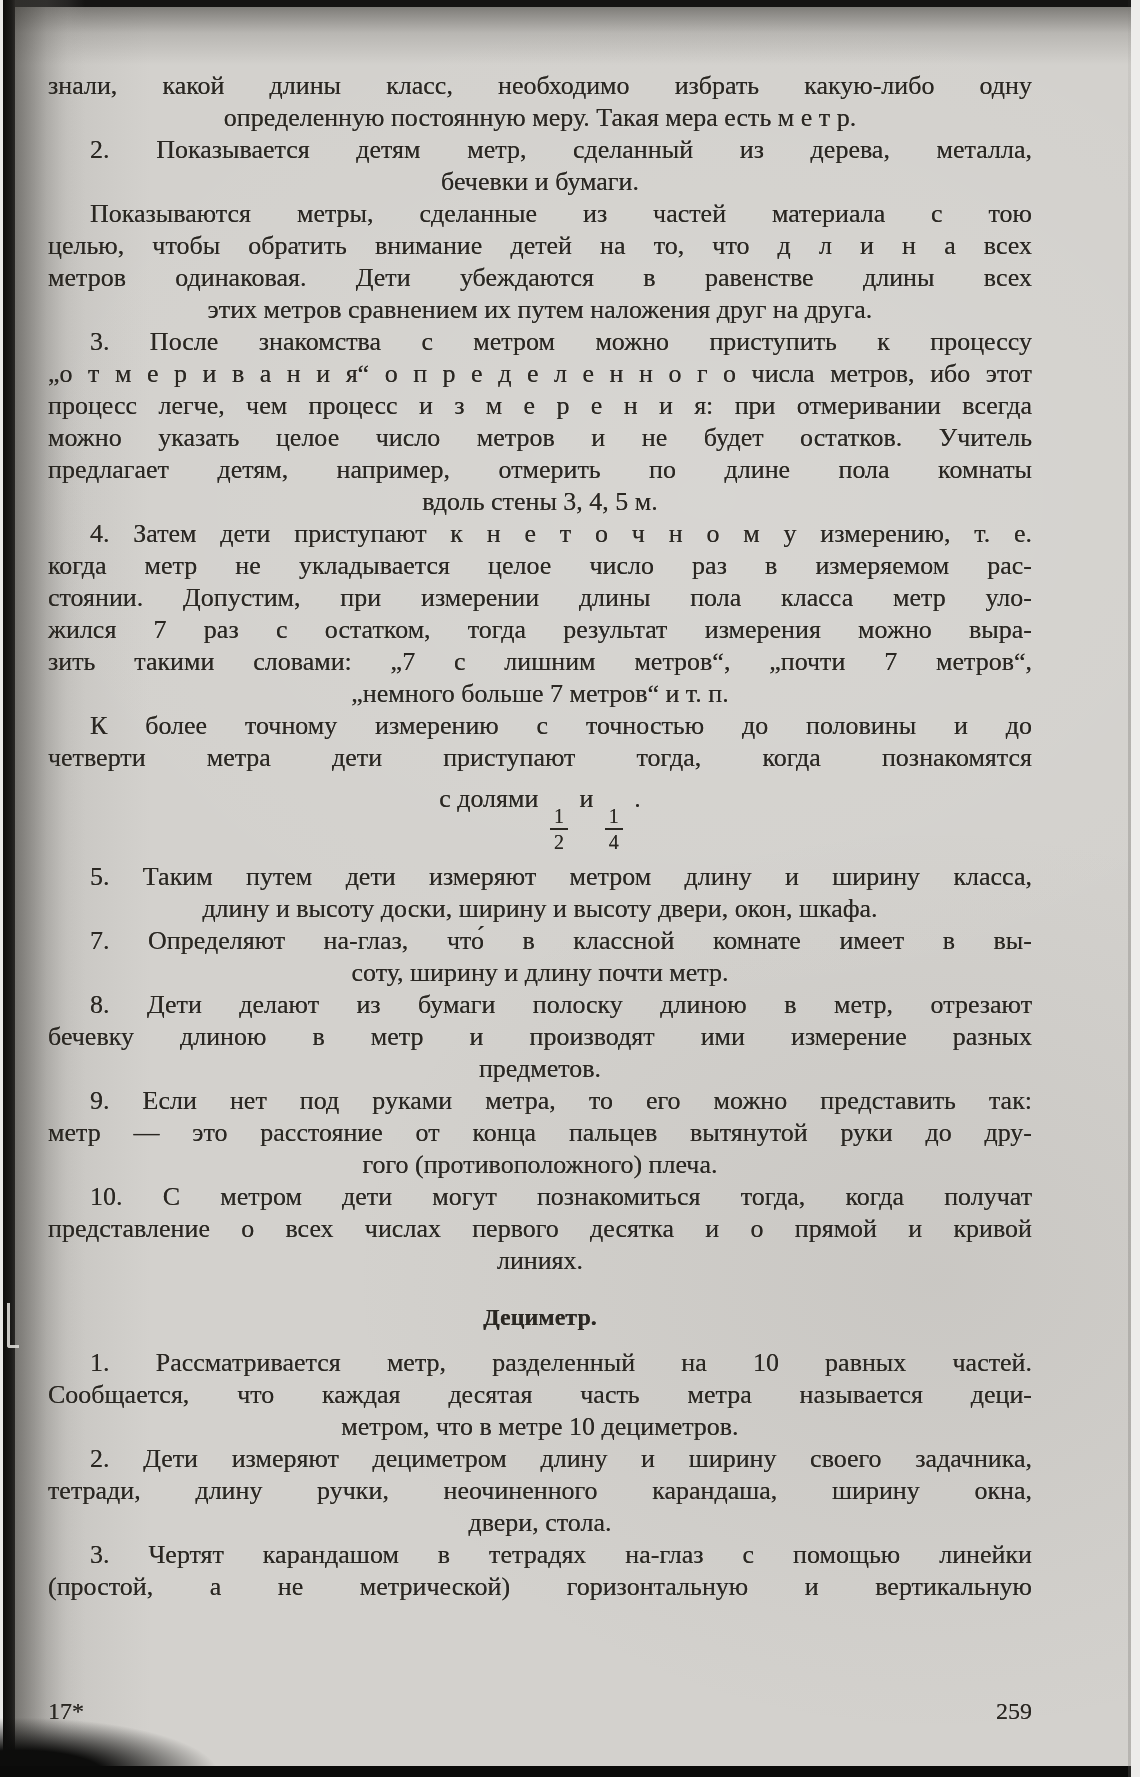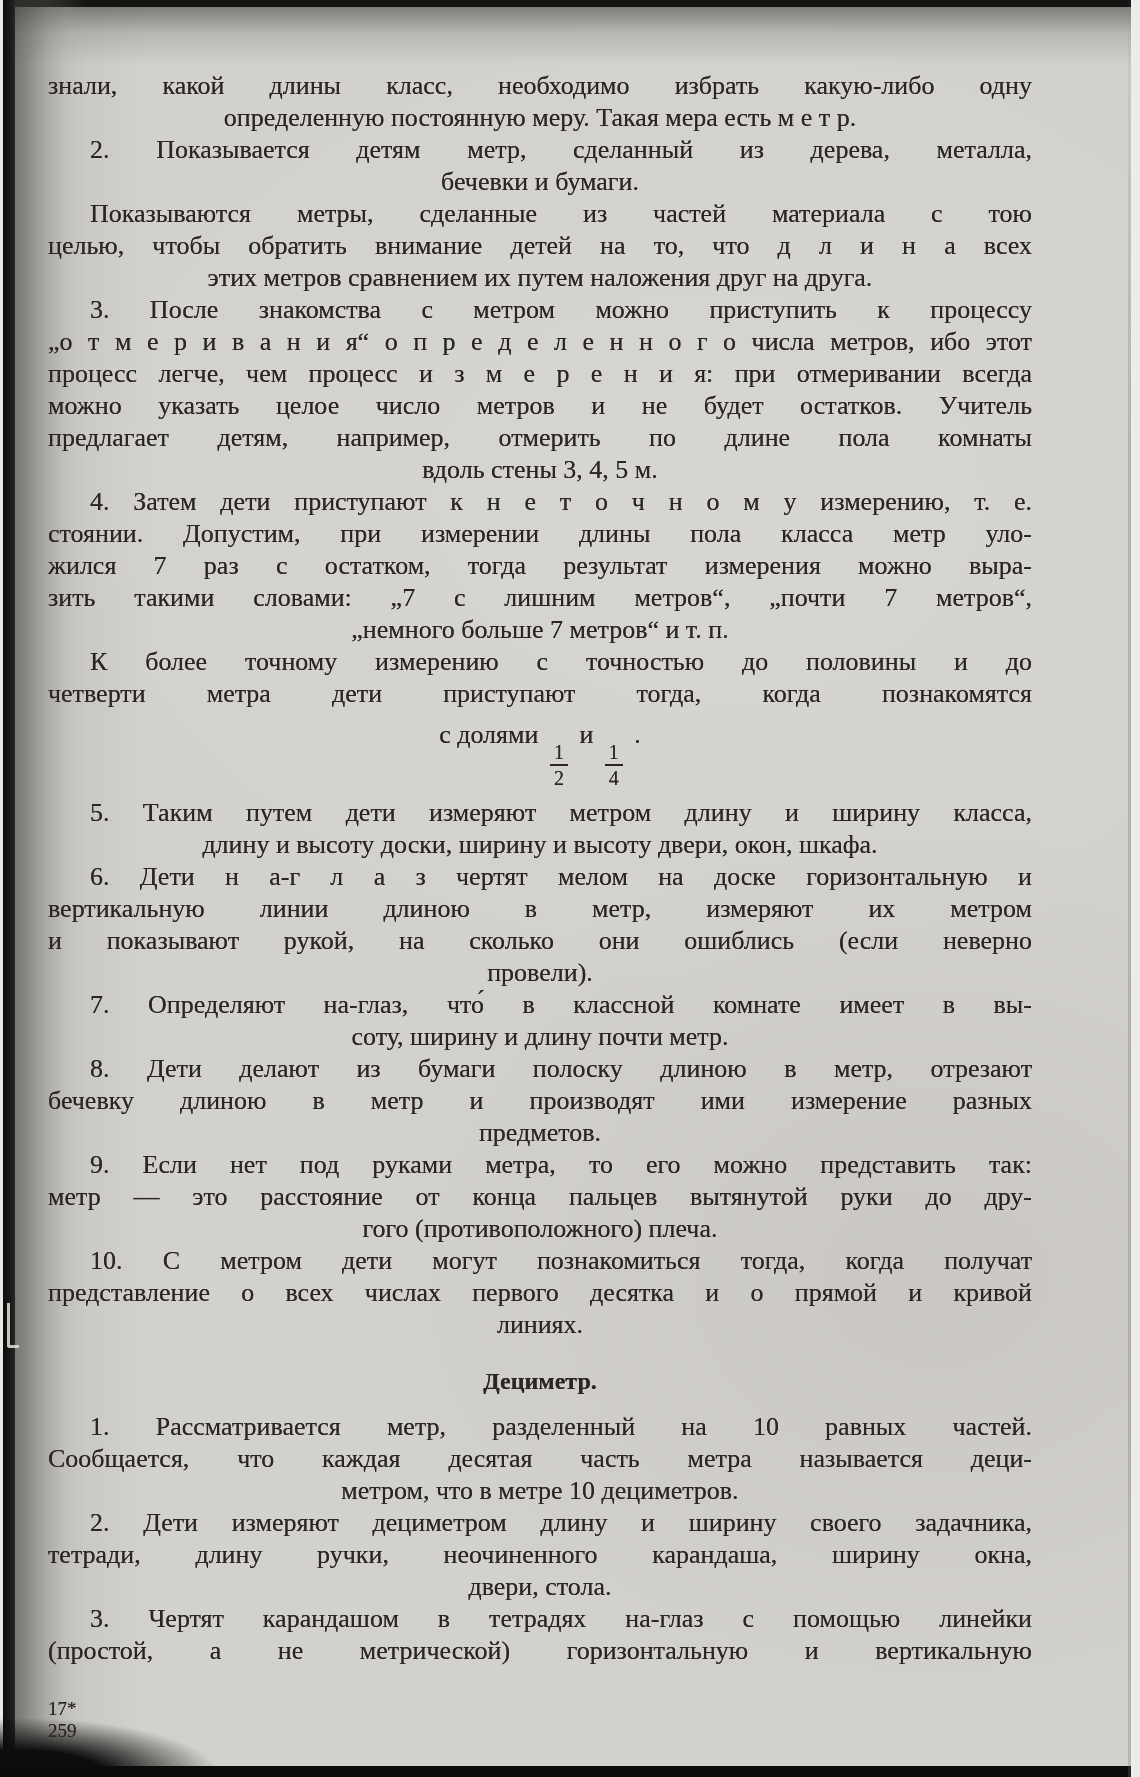--- a/index.html
+++ b/index.html
@@ -48,21 +48,21 @@
   .block.heading { margin:24px 0 14px; }
   .block.heading .line { text-align:left; text-align-last:center; font-weight:700; font-size:24px;font-family:Liberation Serif, serif; }
 
   .frac { display:inline-flex; flex-direction:column; align-items:center;
           vertical-align:-16px; line-height:1; font-size:20px; margin:0 5px; }
   .frac .num { padding:0 4px 2px; }
   .frac .den { border-top:2px solid #2a2722; padding:2px 4px 0; }
 
   .footer { position:absolute; left:48px; top:1698px; width:984px;
             display:flex; justify-content:space-between;
-            color:#2a2722; font-size:19px; text-shadow:0 0 0.6px rgba(42,39,34,0.75);flex-direction:column; }
+            color:#2a2722; font-size:24px; text-shadow:0 0 0.6px rgba(42,39,34,0.75); }
 </style>
 </head>
 <body>
 
 <div class="scan">
   <div class="artifact top-shade"></div>
   <div class="artifact top-bar"></div>
   <div class="artifact gutter"></div>
   <div class="artifact left-black"></div>
   <div class="artifact left-white"></div>
@@ -78,57 +78,53 @@
           <div class="line just">знали, какой длины класс, необходимо избрать какую-либо одну</div>
           <div class="line">определенную постоянную меру. Такая мера есть м е т р.</div>
         </div>
         <div class="block paragraph">
           <div class="line indent just">2. Показывается детям метр, сделанный из дерева, металла,</div>
           <div class="line">бечевки и бумаги.</div>
         </div>
         <div class="block paragraph">
           <div class="line indent just">Показываются метры, сделанные из частей материала с тою</div>
           <div class="line just">целью, чтобы обратить внимание детей на то, что д л и н а всех</div>
+          <div class="line just">метров одинаковая. Дети убеждаются в равенстве длины всех</div>
           <div class="line">этих метров сравнением их путем наложения друг на друга.</div>
         </div>
         <div class="block paragraph">
           <div class="line indent just">3. После знакомства с метром можно приступить к процессу</div>
           <div class="line just">„о т м е р и в а н и я“ о п р е д е л е н н о г о числа метров, ибо этот</div>
           <div class="line just">процесс легче, чем процесс и з м е р е н и я: при отмеривании всегда</div>
           <div class="line just">можно указать целое число метров и не будет остатков. Учитель</div>
           <div class="line just">предлагает детям, например, отмерить по длине пола комнаты</div>
           <div class="line">вдоль стены 3, 4, 5 м.</div>
         </div>
         <div class="block paragraph">
           <div class="line indent just">4. Затем дети приступают к н е т о ч н о м у измерению, т. е.</div>
+          <div class="line just">когда метр не укладывается целое число раз в измеряемом рас-</div>
           <div class="line just">стоянии. Допустим, при измерении длины пола класса метр уло-</div>
           <div class="line just">жился 7 раз с остатком, тогда результат измерения можно выра-</div>
           <div class="line just">зить такими словами: „7 с лишним метров“, „почти 7 метров“,</div>
           <div class="line">„немного больше 7 метров“ и т. п.</div>
         </div>
         <div class="block paragraph">
           <div class="line indent just">К более точному измерению с точностью до половины и до</div>
           <div class="line just">четверти метра дети приступают тогда, когда познакомятся</div>
           <div class="line tall">с долями <span class="frac">
               <span class="num">1</span>
               <span class="den">2</span>
             </span> и <span class="frac">
               <span class="num">1</span>
               <span class="den">4</span>
             </span> .</div>
         </div>
         <div class="block paragraph">
           <div class="line indent just">5. Таким путем дети измеряют метром длину и ширину класса,</div>
           <div class="line">длину и высоту доски, ширину и высоту двери, окон, шкафа.</div>
-        </div>
-        <div class="block paragraph">
-          <div class="line indent just">6. Дети н а-г л а з чертят мелом на доске горизонтальную и</div>
-          <div class="line just">вертикальную линии длиною в метр, измеряют их метром</div>
-          <div class="line just">и показывают рукой, на сколько они ошиблись (если неверно</div>
-          <div class="line">провели).</div>
         </div>
         <div class="block paragraph">
           <div class="line indent just">7. Определяют на-глаз, что́ в классной  комнате имеет в вы-</div>
           <div class="line">соту, ширину и длину почти метр.</div>
         </div>
         <div class="block paragraph">
           <div class="line indent just">8. Дети делают из бумаги полоску длиною в метр, отрезают</div>
           <div class="line just">бечевку длиною в метр и производят ими измерение разных</div>
           <div class="line">предметов.</div>
         </div>

